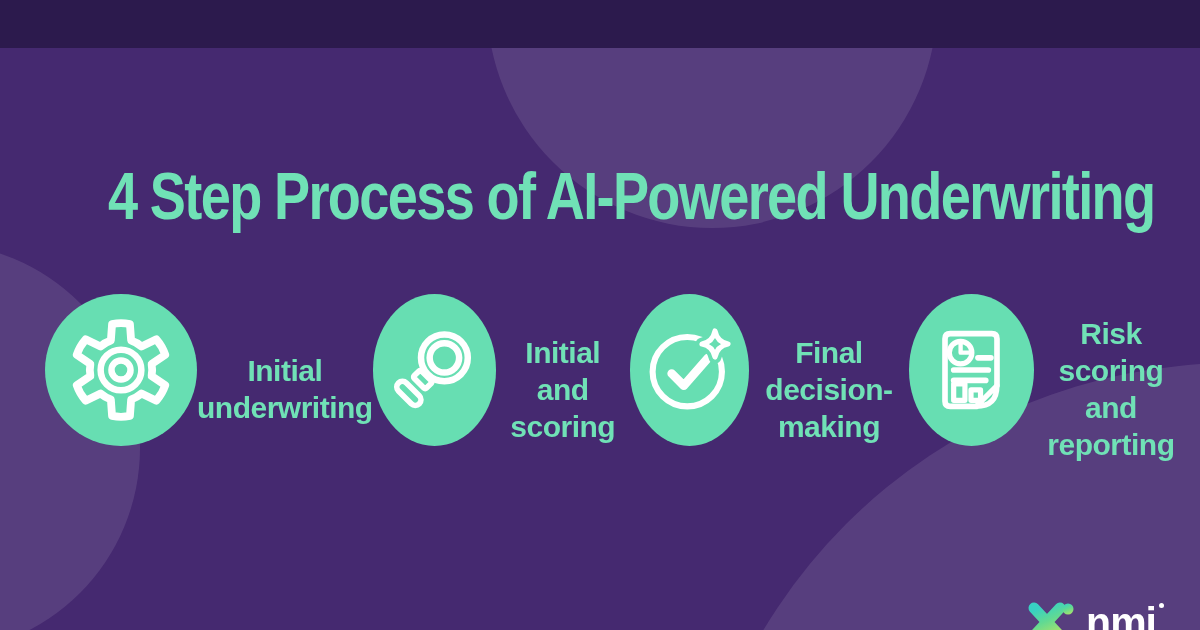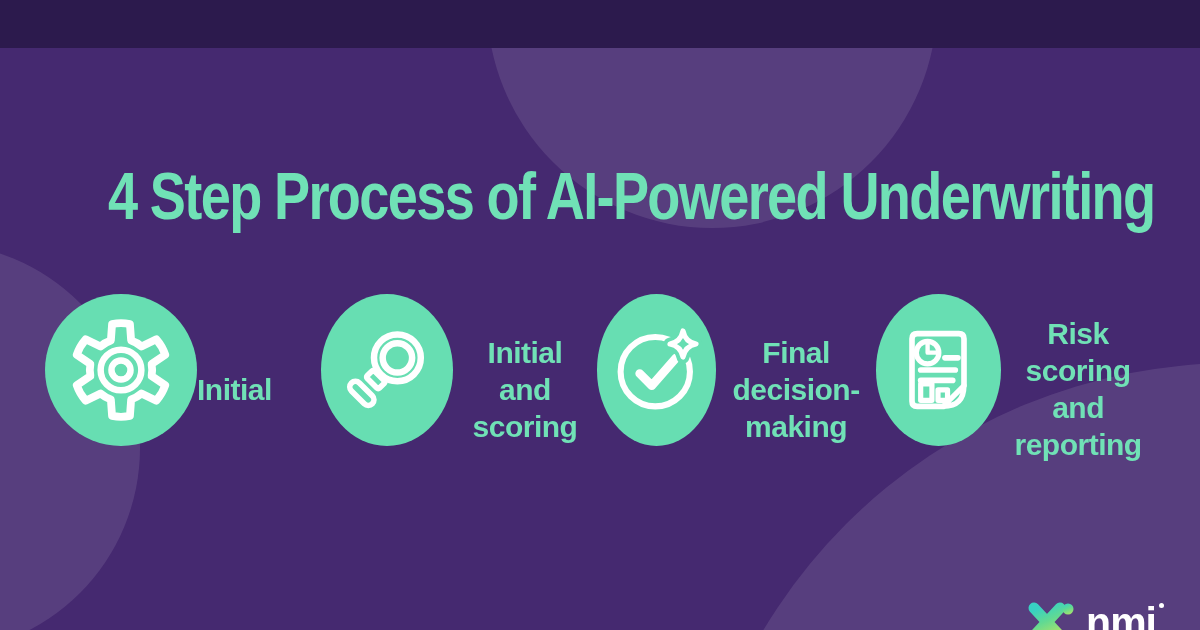--- a/index.html
+++ b/index.html
@@ -61,20 +61,21 @@
     <div class="step">
       <div class="icon-circle">
         <svg viewBox="0 0 120 120" fill="none" stroke="#FFFFFF" stroke-linecap="round" stroke-linejoin="round">
           <path id="gear-path" d="M48.3,26.0 L49.7,7.0 A54 54 0 0 1 70.3,7.0 L71.7,26.0 A36 36 0 0 1 83.6,32.8 L100.8,24.6 A54 54 0 0 1 111.1,42.4 L95.3,53.1 A36 36 0 0 1 95.3,66.9 L111.1,77.6 A54 54 0 0 1 100.8,95.4 L83.6,87.2 A36 36 0 0 1 71.7,94.0 L70.3,113.0 A54 54 0 0 1 49.7,113.0 L48.3,94.0 A36 36 0 0 1 36.4,87.2 L19.2,95.4 A54 54 0 0 1 8.9,77.6 L24.7,66.9 A36 36 0 0 1 24.7,53.1 L8.9,42.4 A54 54 0 0 1 19.2,24.6 L36.4,32.8 A36 36 0 0 1 48.3,26.0 Z" stroke-width="9"></path>
           <circle cx="60" cy="60" r="23.5" stroke-width="7.5"></circle>
           <circle cx="60" cy="60" r="11" stroke-width="7.5"></circle>
         </svg>
       </div>
       <div class="step-label">
         <div>Initial</div>
+        <div>underwriting</div>
       </div>
     </div>
 
     <div class="step">
       <div class="icon-circle">
         <svg viewBox="0 0 120 120" fill="none" stroke="#FFFFFF" stroke-linecap="round" stroke-linejoin="round">
           <circle cx="72" cy="46" r="27" stroke-width="7.5"></circle>
           <circle cx="72" cy="46" r="17" stroke-width="7.5"></circle>
           <g transform="translate(47,71) rotate(45)">
             <rect x="-10" y="-6" width="20" height="12" rx="2" stroke-width="6.5"></rect>

